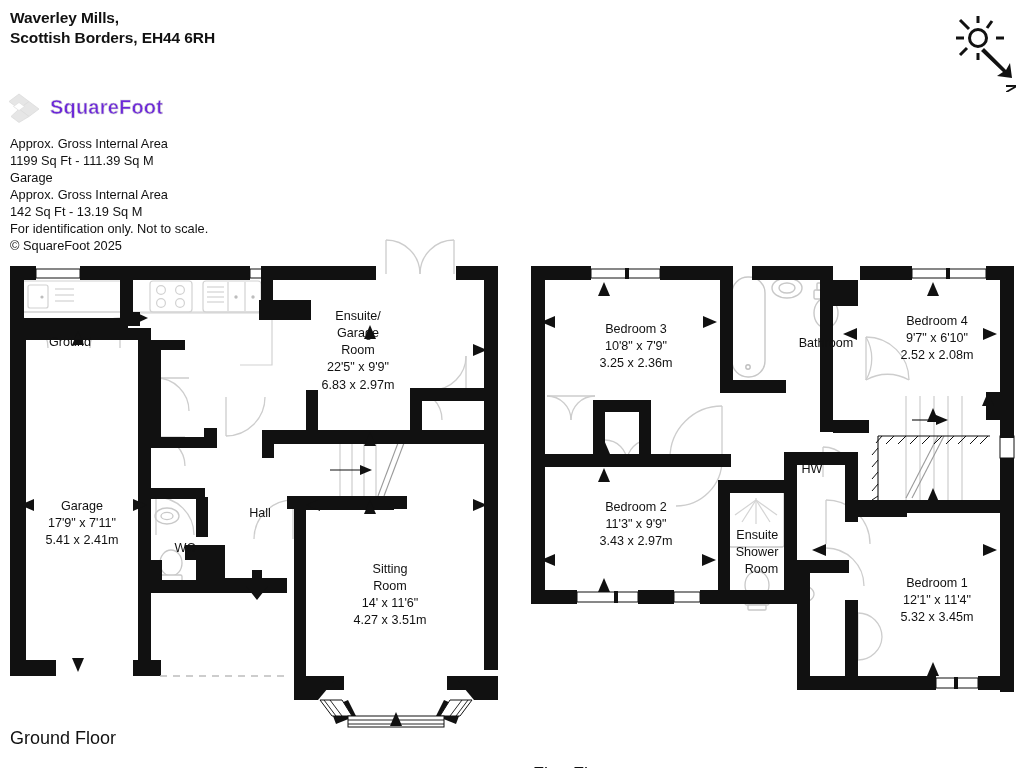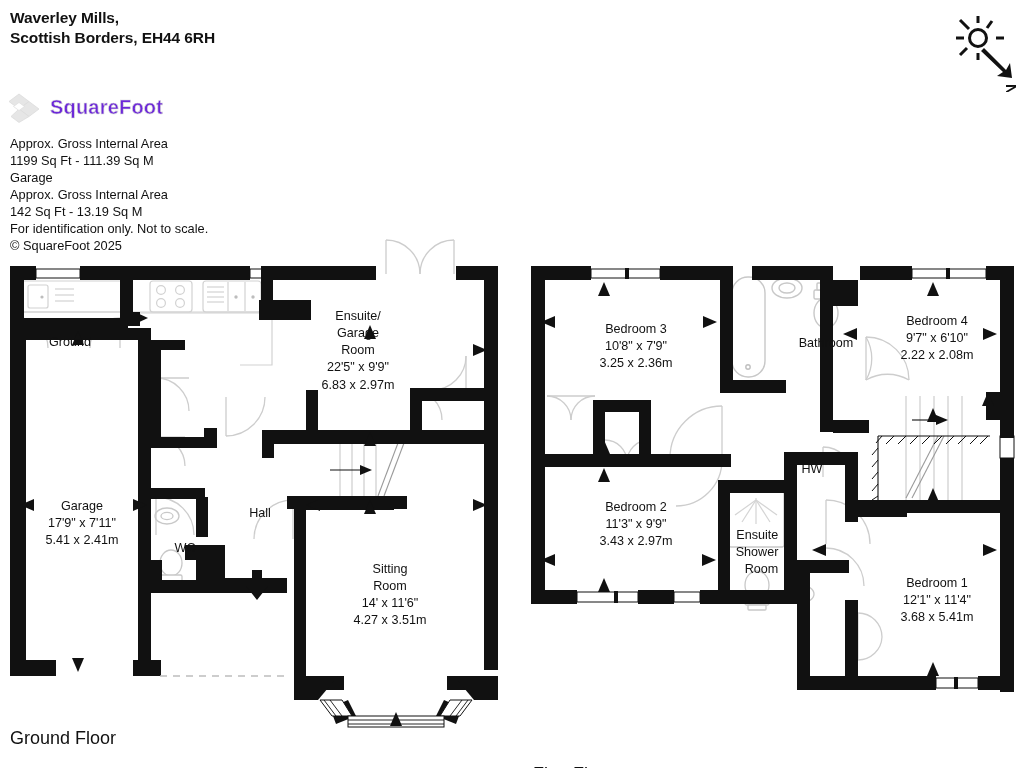--- a/index.html
+++ b/index.html
@@ -543,21 +543,21 @@
     <span class="dimm">3.25 x 2.36m</span>
   </div>
 
   <div class="rlabel" style="left:806px;top:335px;margin-left:20px;">
     <span class="nm">Bathroom</span>
   </div>
 
   <div class="rlabel" style="left:937px;top:313px;">
     <span class="nm">Bedroom 4</span>
     <span class="dimi">9'7" x 6'10"</span>
-    <span class="dimm">2.22 x 2.08m</span>
+    <span class="dimm">2.52 x 2.08m</span>
   </div>
 
   <div class="rlabel" style="left:636px;top:499px;">
     <span class="nm">Bedroom 2</span>
     <span class="dimi">11'3" x 9'9"</span>
     <span class="dimm">3.43 x 2.97m</span>
   </div>
 
   <div class="rlabel" style="left:812px;top:461px;">
     <span class="nm">HW</span>
@@ -565,19 +565,19 @@
 
   <div class="rlabel" style="left:757px;top:527px;text-align:right;">
     <span class="nm">Ensuite</span>
     <span class="nm">Shower</span>
     <span class="nm">Room</span>
   </div>
 
   <div class="rlabel" style="left:937px;top:575px;">
     <span class="nm">Bedroom 1</span>
     <span class="dimi">12'1" x 11'4"</span>
-    <span class="dimm">3.68 x 5.41m</span>
+    <span class="dimm">5.32 x 3.45m</span>
   </div>
 
   <div class="floorcap" id="cap-ground">Ground Floor</div>
   <div class="floorcap" id="cap-first">First Floor</div>
 
 </div>
 
 </body></html>

